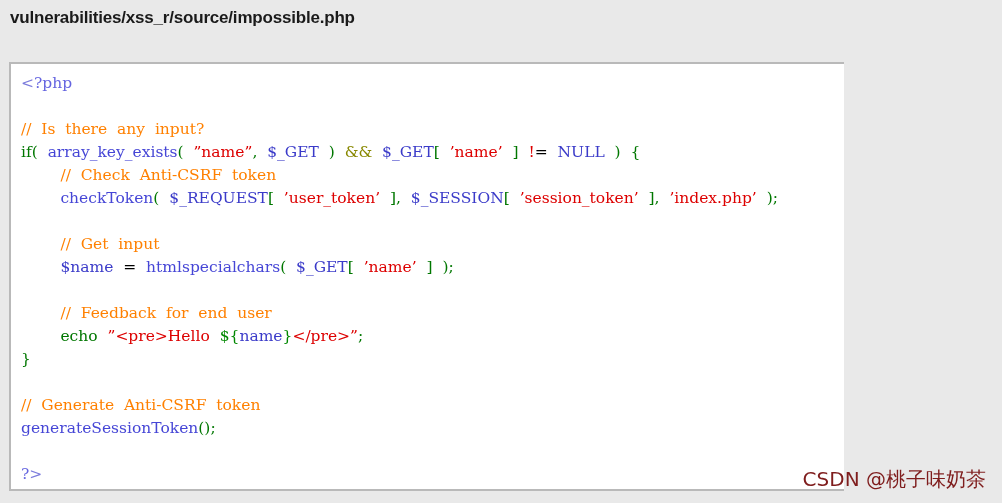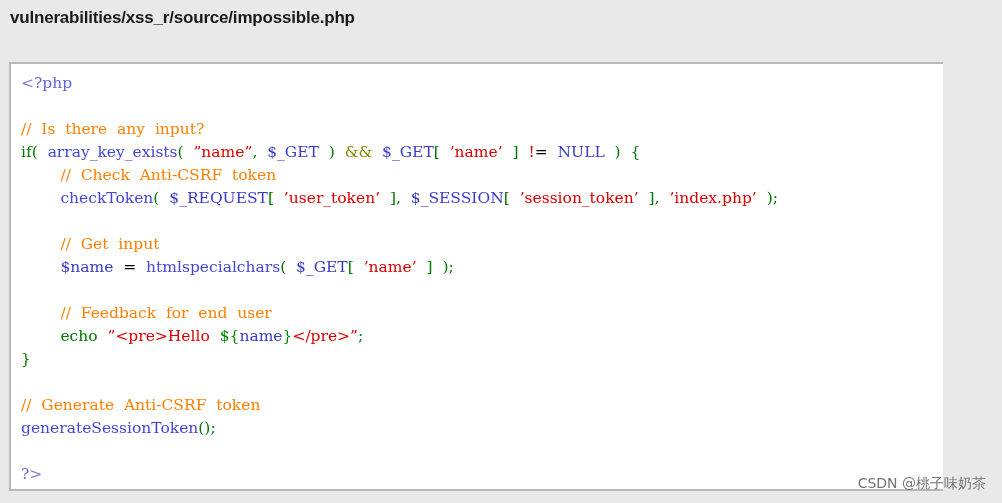--- a/index.html
+++ b/index.html
@@ -24,21 +24,21 @@
     font-weight: bold;
     color: #1a1a1a;
     letter-spacing: -0.2px;
     white-space: nowrap;
   }
 
   #code-box {
     position: absolute;
     left: 9px;
     top: 62px;
-    width: 934px;
+    width: 835px;
     height: 429px;
     background: #ffffff;
     border-top: 2px solid #b9b9b9;
     border-left: 2px solid #b9b9b9;
     border-bottom: 2px solid #b9b9b9;
     border-right: 0;
     box-sizing: border-box;
     overflow: hidden;
   }
 
@@ -74,22 +74,22 @@
   .c-amp      { color: #888800; }   
   .c-bang     { color: #dd0000; }
   .c-plain    { color: #000000; }
   .c-dollar   { color: #008800; }
 
   #watermark {
     position: absolute;
     right: 16px;
     bottom: 10px;
     font-family: "DejaVu Sans", "Liberation Sans", sans-serif;
-    font-size: 14px;
-    color: #737373;
+    font-size: 20px;
+    color: #7f1d1d;
     white-space: nowrap;
     user-select: none;
   }
 </style>
 </head>
 <body>
 
 <div id="page-title">vulnerabilities/xss_r/source/impossible.php</div>
 
 <div id="code-box">

